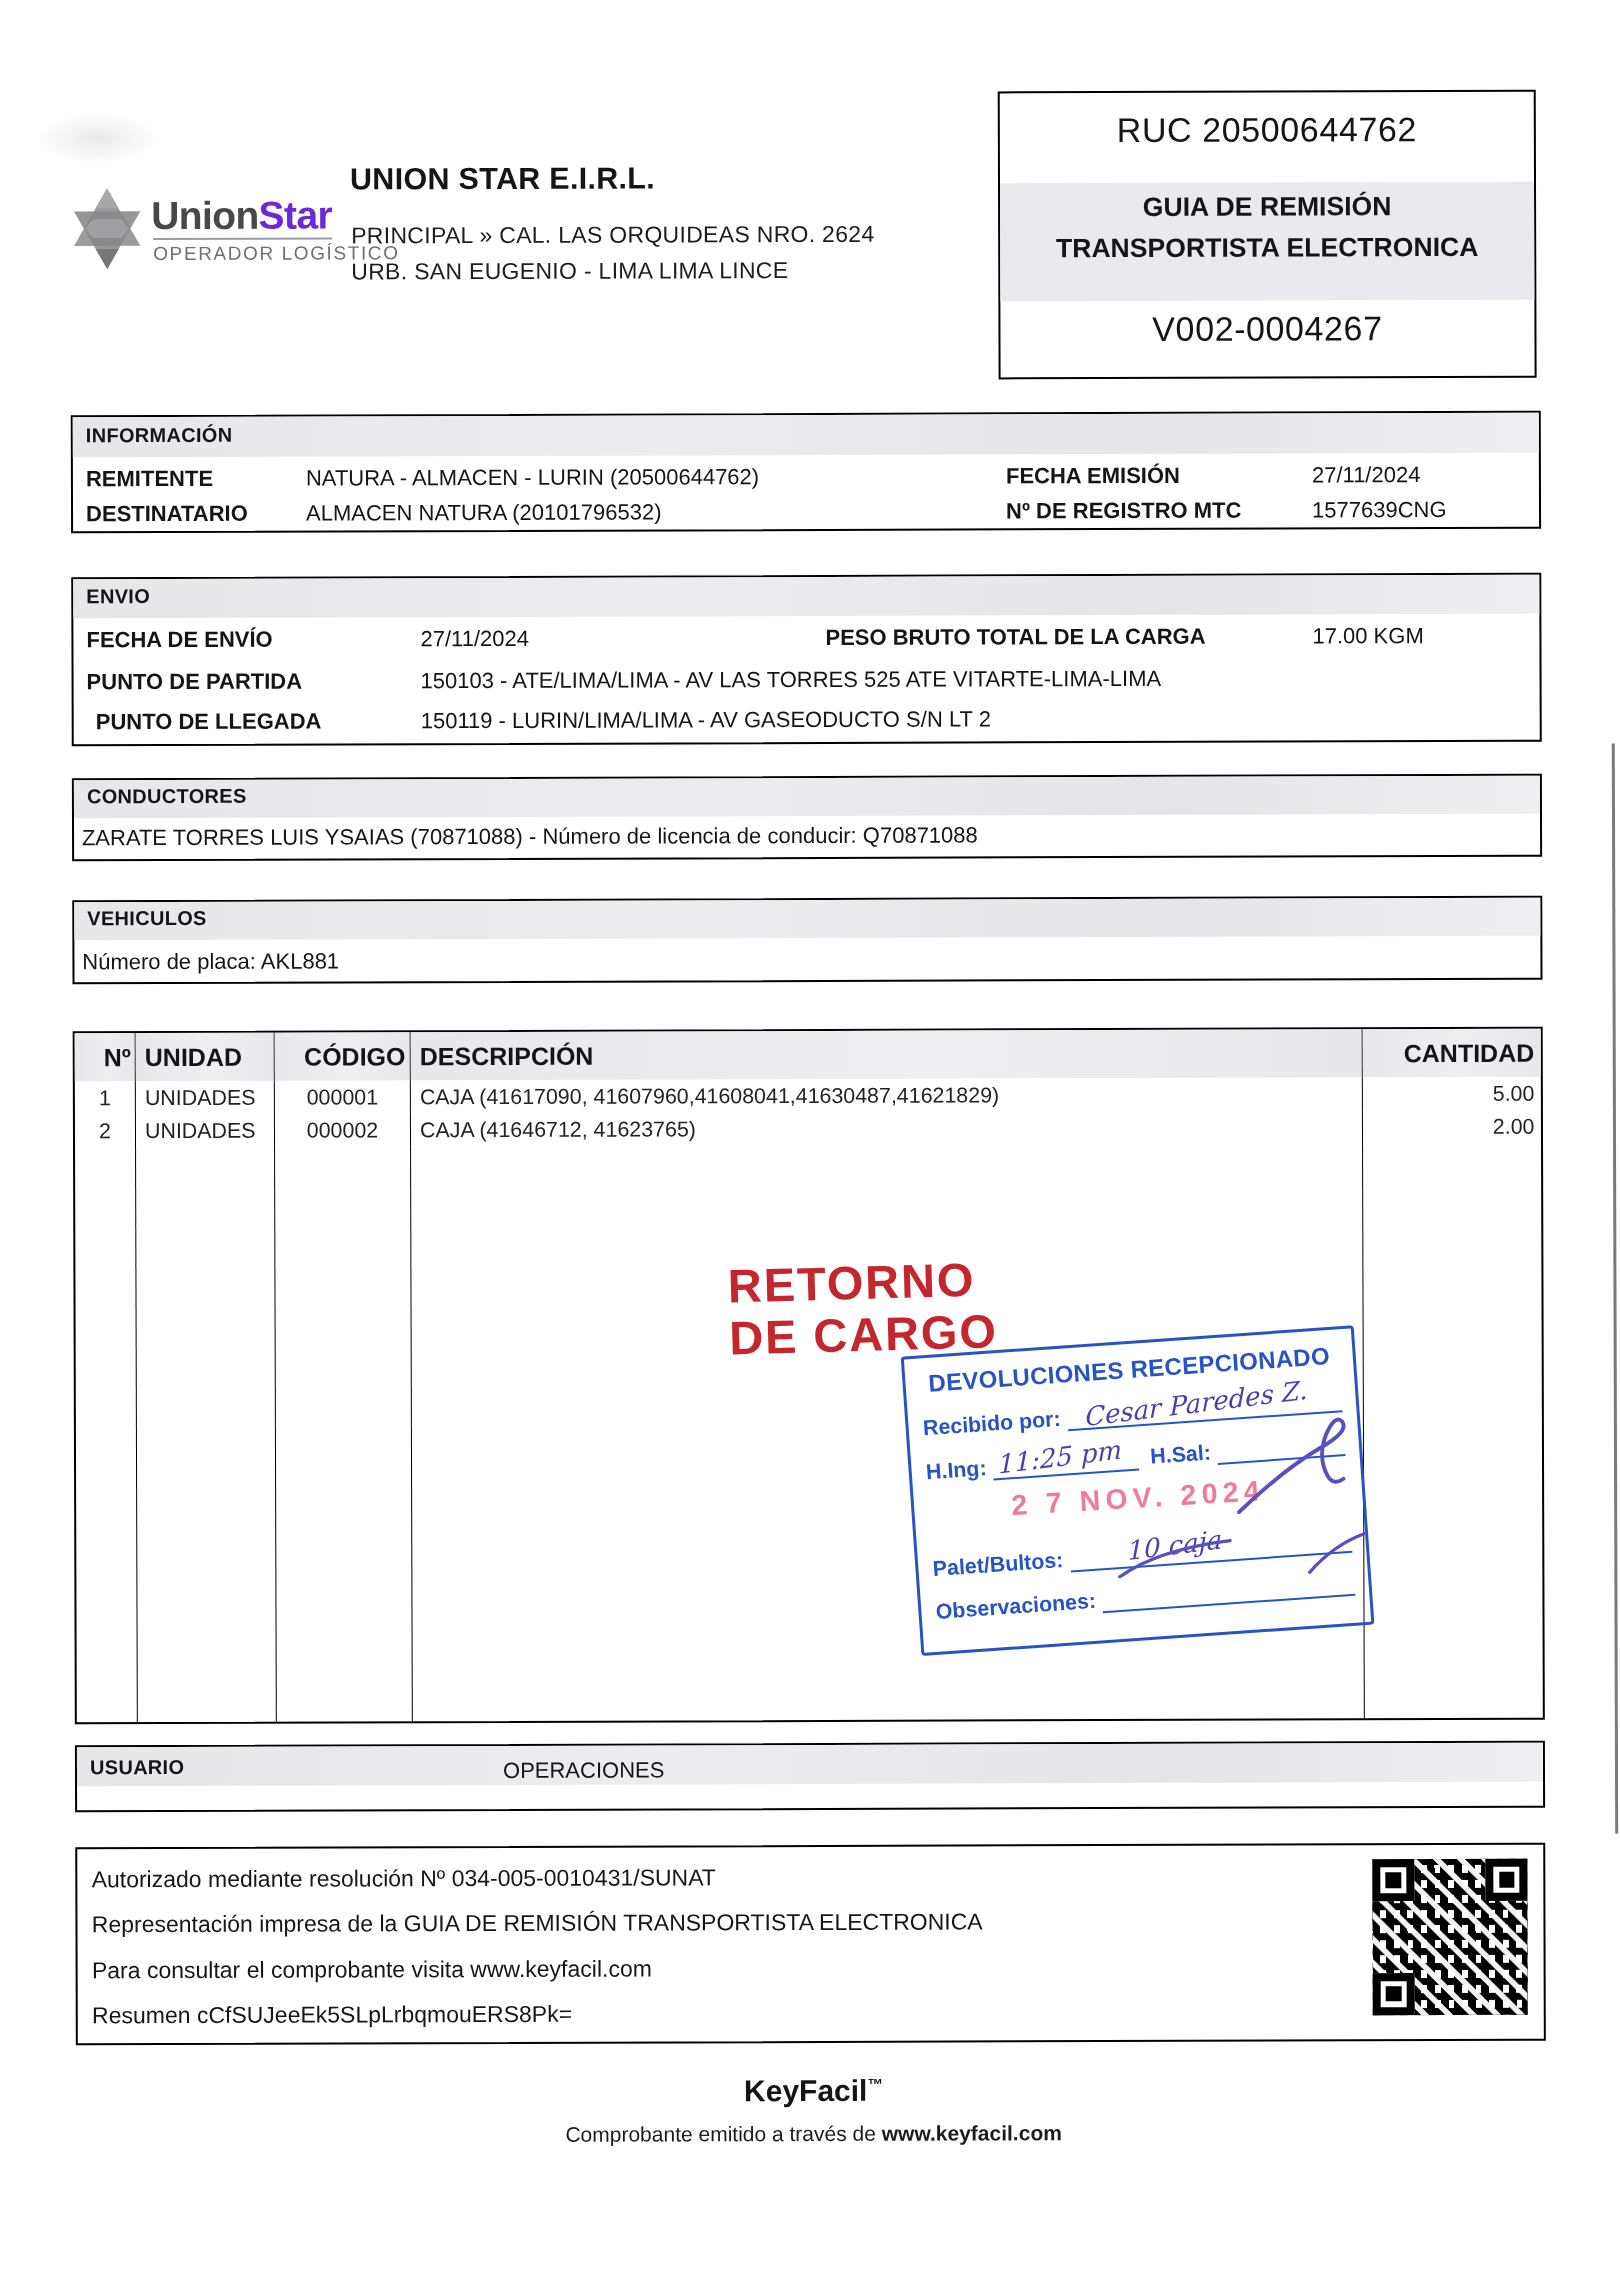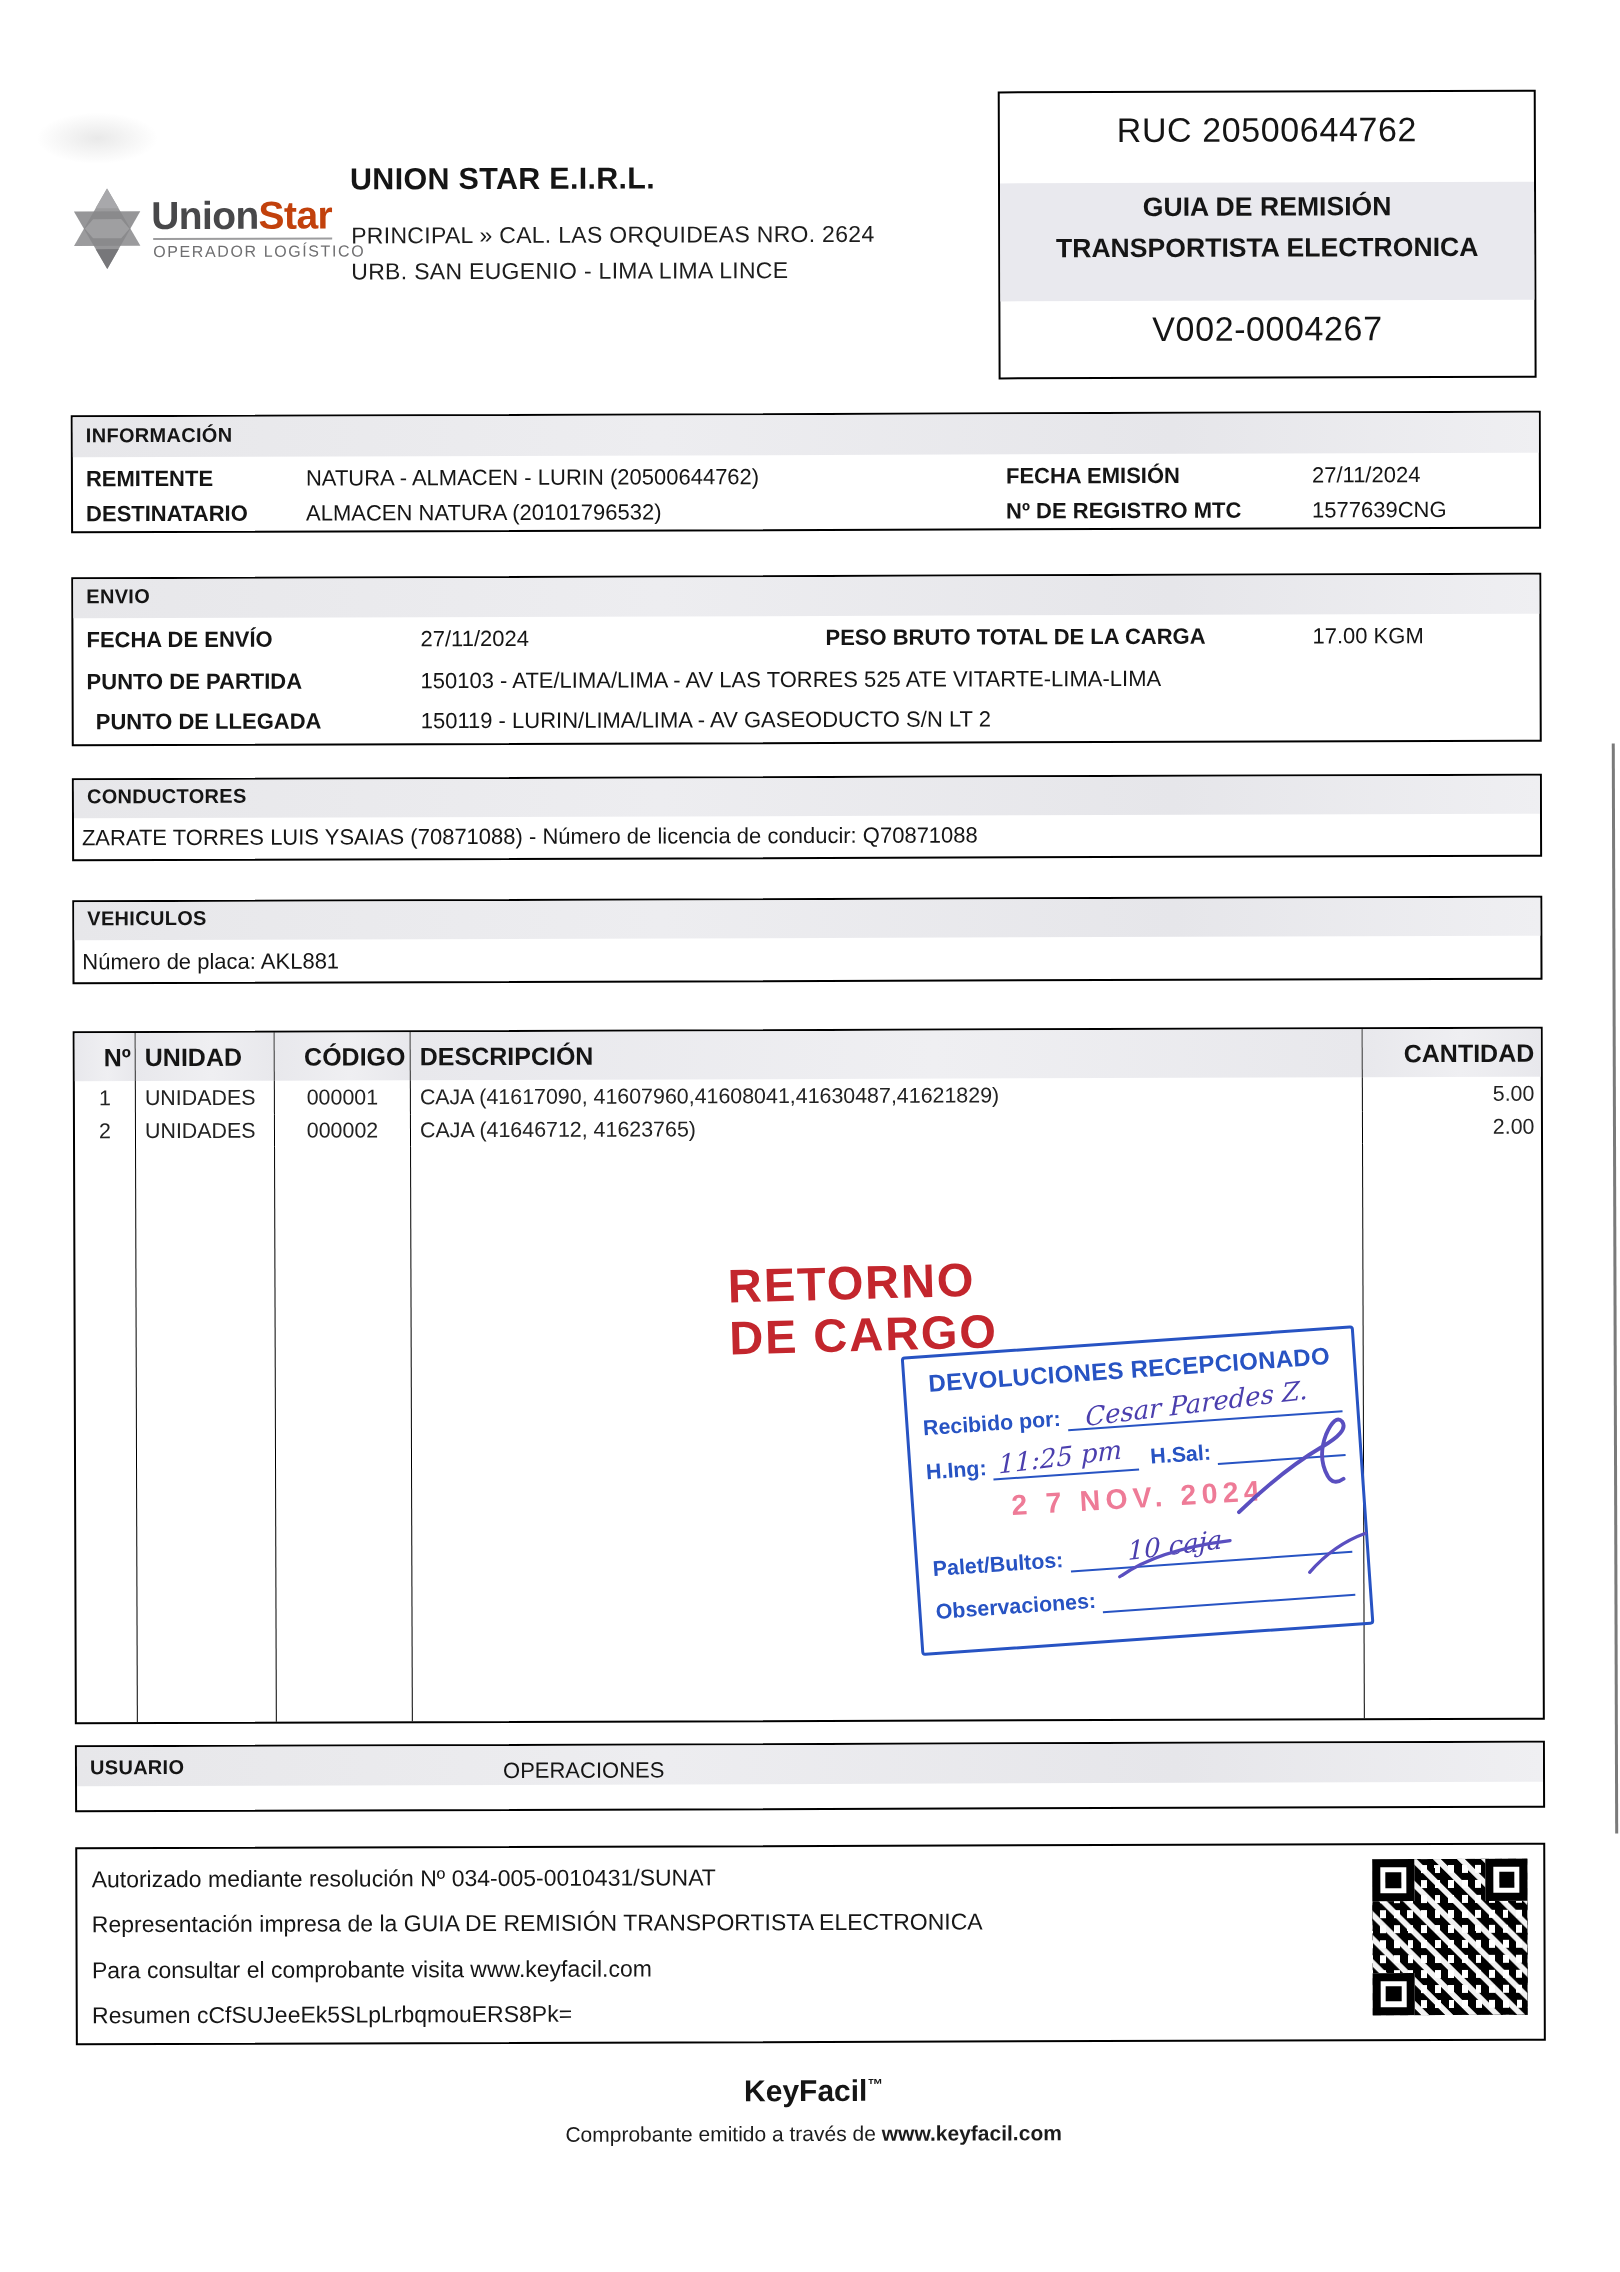--- a/index.html
+++ b/index.html
@@ -6,23 +6,23 @@
   .page {
     position:relative; width:1621px; height:2273px; background:#fff;
     font-family:"Liberation Sans", sans-serif; color:#151515; overflow:hidden;
   }
   .scan { position:absolute; inset:0; transform:rotate(-0.18deg); transform-origin:50% 50%; }
 
   
   .logo-star { position:absolute; left:69px; top:185px; width:82px; height:83px; }
   .logo-word { position:absolute; left:154px; top:192px; font-size:39px; font-weight:bold; letter-spacing:-0.6px; }
   .logo-word .u { color:#48484a; }
-  .logo-word .s { color:#c2410c; }
+  .logo-word .s { color:#6d28d9; }
   .logo-rule { position:absolute; left:156px; top:236px; width:179px; height:1.9px; background:#9c9c9e; }
-  .logo-tag { position:absolute; left:156px; top:241px; font-size:16px; letter-spacing:1.6px; color:#6f6f71; }
+  .logo-tag { position:absolute; left:156px; top:241px; font-size:19px; letter-spacing:1.6px; color:#6f6f71; }
   .company-title { position:absolute; left:353px; top:160px; font-size:30.5px; font-weight:bold; letter-spacing:0.3px; }
   .addr1 { position:absolute; left:354px; top:221px; font-size:23px; letter-spacing:0.3px; color:#1d1d1d; }
   .addr2 { position:absolute; left:354px; top:257px; font-size:23px; letter-spacing:0.3px; color:#1d1d1d; }
 
   .ruc-box { position:absolute; left:1001px; top:92px; width:538px; height:288px;
     border:2.6px solid #000; box-sizing:border-box; }
   .ruc-band { position:absolute; left:0px; top:90px; width:100%; height:118px; background:#e9e9ee; }
   .ruc-num { position:absolute; left:0; top:18px; width:100%; text-align:center; font-size:34px; letter-spacing:0.6px; }
   .doc-l1 { position:absolute; left:0; top:99px; width:100%; text-align:center; font-size:26.6px; font-weight:bold; }
   .doc-l2 { position:absolute; left:0; top:140px; width:100%; text-align:center; font-size:26.6px; font-weight:bold; }

